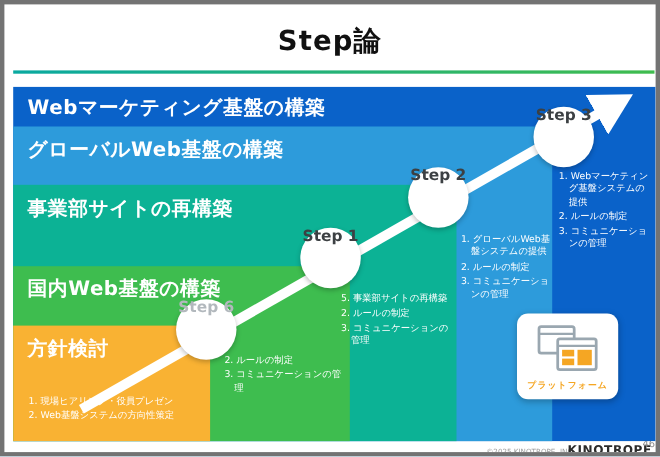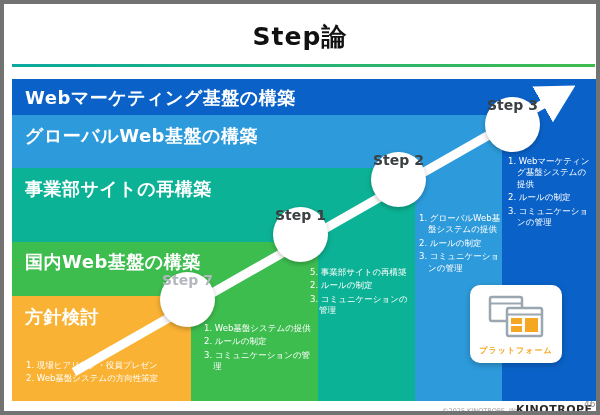--- a/index.html
+++ b/index.html
@@ -91,38 +91,37 @@
     <svg class="arrow-svg" width="584" height="322" viewBox="0 0 584 322">
       <defs>
         <marker id="arrowhead" markerWidth="4.2" markerHeight="4.6" refX="1.2" refY="2.3" orient="auto">
           <path d="M0,0 L4.2,2.3 L0,4.6 Z" fill="#ffffff"></path>
         </marker>
       </defs>
       <line x1="62" y1="293" x2="540" y2="20" stroke="#ffffff" stroke-width="9" marker-end="url(#arrowhead)"></line>
     </svg>
 
     <div class="step-circle sc0">
-      <span>Step 7</span>
+      <span>Step 6</span>
     </div>
     <div class="step-circle sc1">
       <span>Step 1</span>
     </div>
     <div class="step-circle sc2">
       <span>Step 2</span>
     </div>
     <div class="step-circle sc3">
       <span>Step 3</span>
     </div>
 
     <div class="tasks t-policy">
       <div class="task">1. 現場ヒアリング・役員プレゼン</div>
       <div class="task">2. Web基盤システムの方向性策定</div>
     </div>
     <div class="tasks t-s0">
-      <div class="task">1. Web基盤システムの提供</div>
       <div class="task">2. ルールの制定</div>
       <div class="task">3. コミュニケーションの管理</div>
     </div>
     <div class="tasks t-s1">
       <div class="task">5. 事業部サイトの再構築</div>
       <div class="task">2. ルールの制定</div>
       <div class="task">3. コミュニケーションの管理</div>
     </div>
     <div class="tasks t-s2">
       <div class="task">1. グローバルWeb基盤システムの提供</div>

